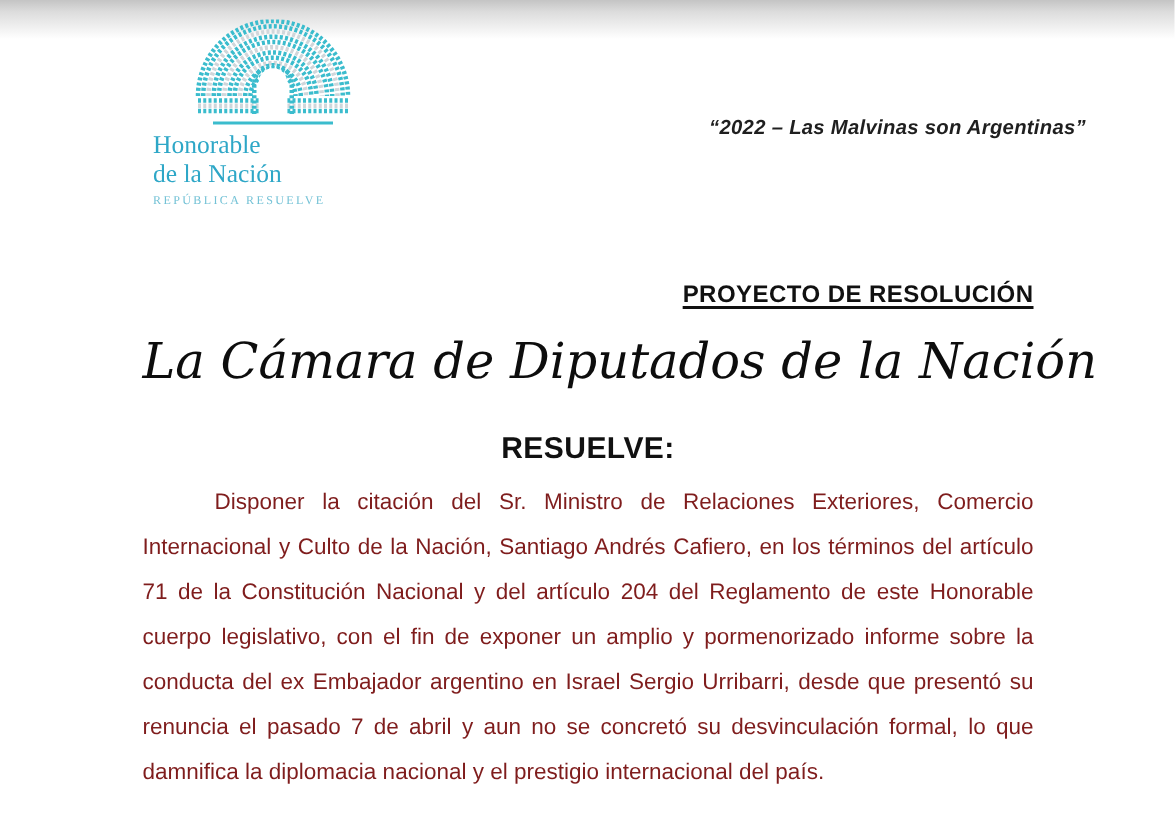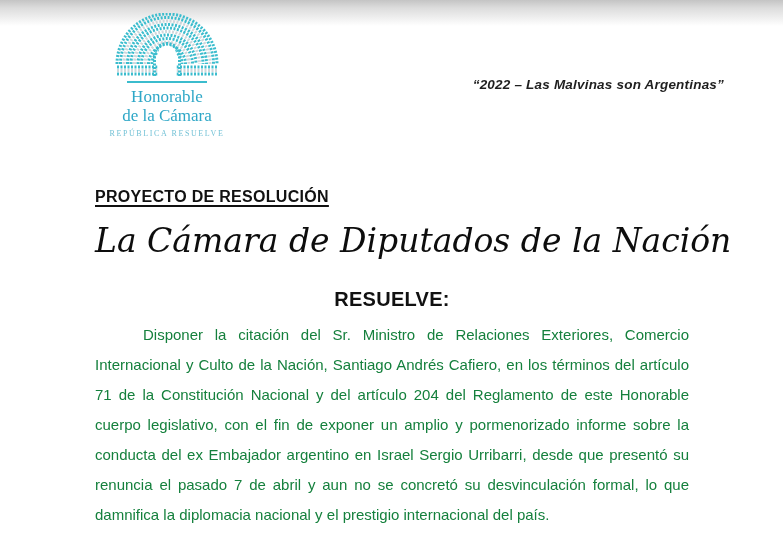--- a/index.html
+++ b/index.html
@@ -14,22 +14,22 @@
     position:absolute;inset:0;
     background:#ffffff;
   }
   .top-shadow{
     position:absolute;top:0;left:0;right:0;height:26px;
     background:linear-gradient(180deg,#c4c4c4 0%,#dcdcdc 30%,#ffffff 100%);
     pointer-events:none;
   }
   
   .logo-block{
-    position:absolute;top:13px;left:87px;width:160px;
-    text-align:center;
+    position:absolute;top:13px;left:102px;width:160px;
+    text-align:left;
   }
   .logo-arch{display:block;margin:0 auto;}
   .logo-arch .t{stroke:#3bbccd;}
   .logo-arch .g{stroke:#d0d6da;}
   .logo-divider{
     width:80px;height:2px;background:#3bbccd;
     margin:5px auto 4px auto;
   }
   .logo-title{
     font-family:"Liberation Serif", serif;
@@ -48,21 +48,21 @@
   
   .motto{
     position:absolute;top:77px;right:59px;
     font-size:13.5px;font-style:italic;font-weight:600;
     color:#1f1f1f;
     letter-spacing:0.2px;
   }
   
   .content{position:absolute;left:95px;width:594px;}
   .doc-title{
-    top:188px;text-align:left;
+    top:188px;text-align:right;
     font-size:16px;font-weight:bold;color:#111;
     letter-spacing:0.3px;
   }
   .doc-title span{
     text-decoration:underline;
     text-decoration-thickness:2px;
     text-underline-offset:3px;
   }
   .script-heading{
     top:221px;text-align:right;
@@ -71,21 +71,21 @@
     font-size:33px;color:#0d0d0d;
     white-space:nowrap;
   }
   .section-heading{
     top:288px;text-align:center;
     font-size:20px;font-weight:bold;color:#111;
     letter-spacing:0.3px;
   }
   .body-paragraph{
     top:320px;
-    font-size:15px;line-height:30px;color:#15803d;
+    font-size:15px;line-height:30px;color:#7f1d1d;
     text-align:justify;
     text-indent:48px;
   }
 </style>
 </head>
 <body>
 
 <div class="page">
   <div class="top-shadow"></div>
 
@@ -105,21 +105,21 @@
         <path class="t" d="M 37 51 A 15 15 0 0 1 67 51"></path>
         <path class="t" d="M 2 54 H 102"></path>
         <path class="g" d="M 2 57.5 H 102"></path>
         <path class="t" d="M 2 61 H 102"></path>
       </g>
       <path d="M 42.5 63 V 42 A 9.5 9.5 0 0 1 61.5 42 V 63 Z" fill="#ffffff"></path>
       <path class="t" d="M 39.5 63 V 43 A 12.5 12.5 0 0 1 64.5 43 V 63" fill="none" stroke-width="3" stroke-dasharray="2 1.5"></path>
     </svg>
     <div class="logo-divider"></div>
     <div class="logo-title">Honorable</div>
-    <div class="logo-title">de la Cámara</div>
+    <div class="logo-title">de la Nación</div>
     <div class="logo-subtitle">REPÚBLICA RESUELVE</div>
   </div>
 
   <div class="motto">“2022 – Las Malvinas son Argentinas”</div>
 
   <div class="content doc-title">
     <span>PROYECTO DE RESOLUCIÓN</span>
   </div>
 
   <div class="content script-heading">La Cámara de Diputados de la Nación</div>

